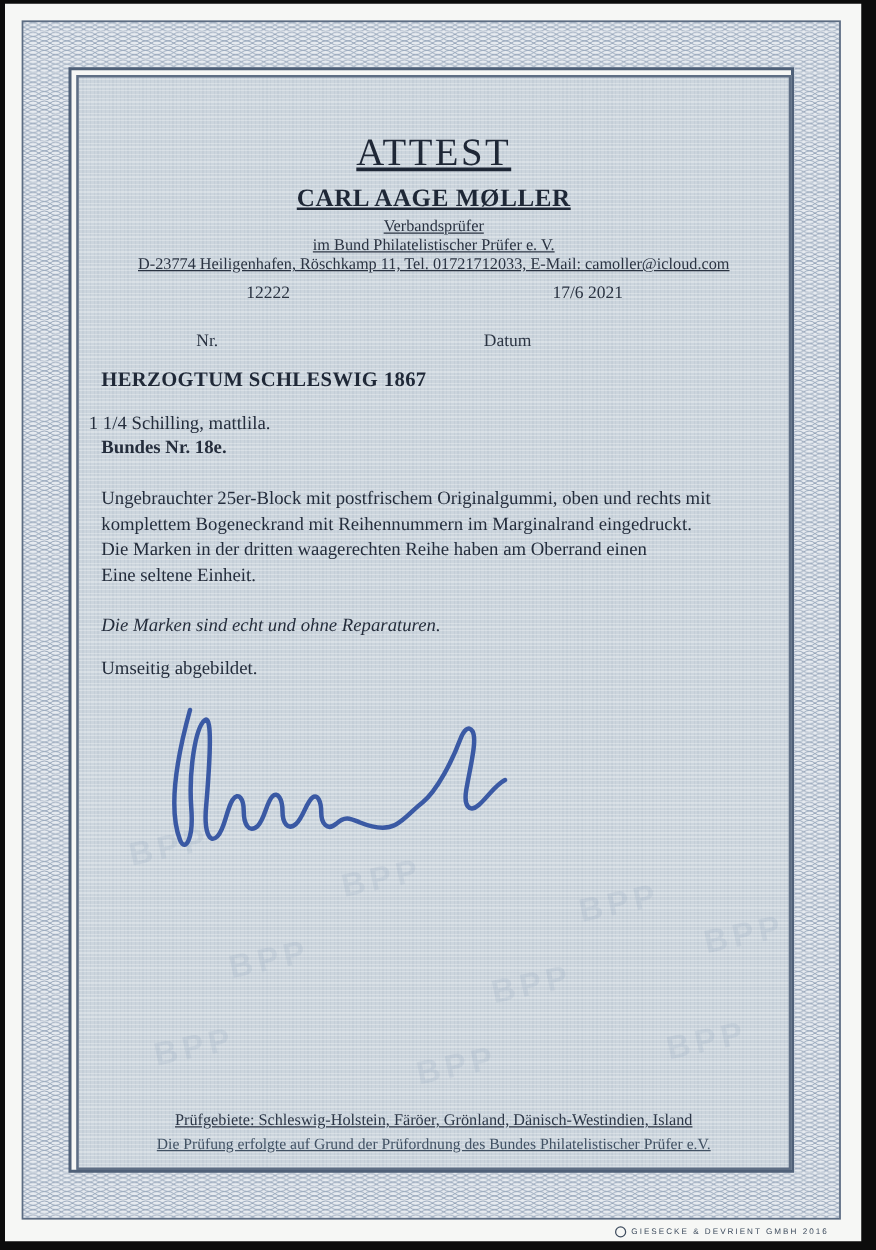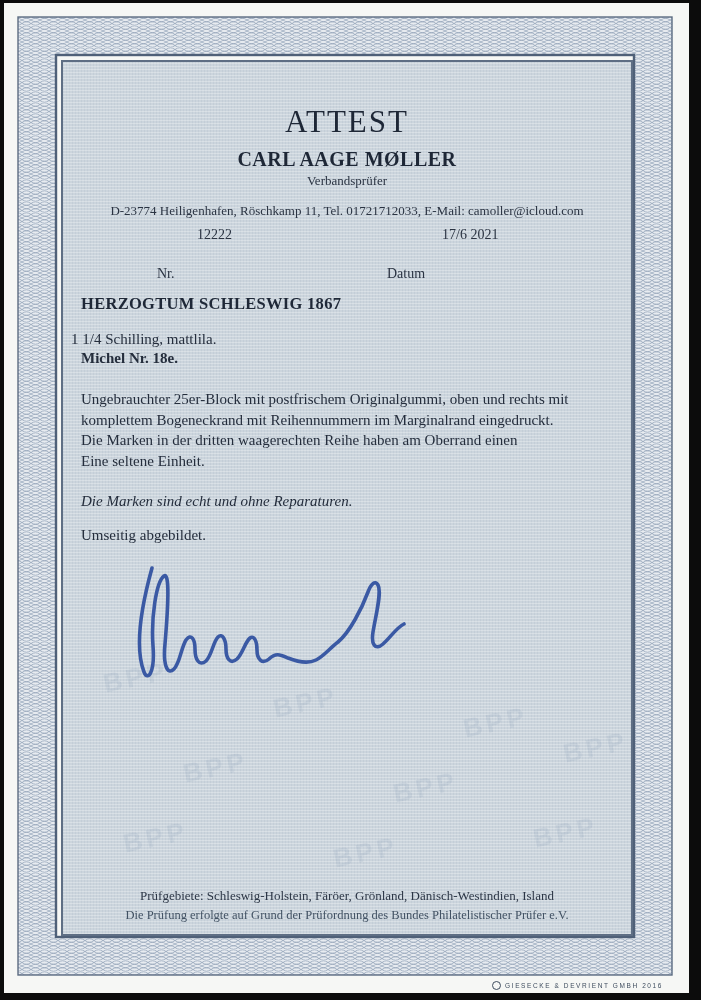--- a/index.html
+++ b/index.html
@@ -6,21 +6,21 @@
   .stage{position:relative;width:701px;height:1000px;background:#0c0c0c;overflow:hidden;
          font-family:"Liberation Serif", serif;}
   .sheet{position:absolute;left:4px;top:3px;width:685px;height:990px;background:#f6f7f5;}
   .band-svg{position:absolute;left:0;top:0;}
   .paper{position:absolute;left:57px;top:57px;width:568px;height:872px;
          background-color:#ccd5dd;border:2px solid #5e6e84;
          background-image:
            repeating-linear-gradient(0deg, rgba(255,255,255,.28) 0 1px, rgba(255,255,255,0) 1px 3px),
            repeating-linear-gradient(90deg, rgba(122,142,164,.10) 0 1px, rgba(122,142,164,0) 1px 3px);}
   .abs{position:absolute;}
-  .ctr{left:0;right:0;text-align:center;}
+  .ctr{left:0;right:0;text-align:center;text-decoration:underline;}
   .title{font-size:31px;letter-spacing:2px;color:#1e2736;}
   .name{font-size:20px;font-weight:bold;letter-spacing:.5px;color:#1e2736;}
   .small{font-size:13px;color:#2a3342;}
   .meta-label{font-size:14px;color:#2a3342;margin-top:39px;}
   .meta-value{font-size:14px;color:#2a3342;}
   .heading{font-size:16.5px;font-weight:bold;letter-spacing:.3px;color:#1f2837;}
   .bodytxt{font-size:15px;color:#242d3c;}
   .bold{font-weight:bold;}
   .italic{font-style:italic;text-align:right;}
   .desc-line{font-size:15px;line-height:20.5px;color:#242d3c;}
@@ -61,30 +61,31 @@
       <span class="wm" style="left:120px;top:690px">BPP</span>
       <span class="wm" style="left:330px;top:710px">BPP</span>
       <span class="wm" style="left:500px;top:670px">BPP</span>
       <span class="wm" style="left:60px;top:760px">BPP</span>
       <span class="wm" style="left:270px;top:775px">BPP</span>
       <span class="wm" style="left:470px;top:755px">BPP</span>
 
       <div class="abs ctr title" style="top:42px">ATTEST</div>
       <div class="abs ctr name" style="top:86px">CARL AAGE MØLLER</div>
       <div class="abs ctr small" style="top:111px">Verbandsprüfer</div>
+      <div class="abs ctr small" style="top:126px">im Bund Philatelistischer Prüfer e. V.</div>
       <div class="abs ctr small" style="top:141px">D-23774 Heiligenhafen, Röschkamp 11, Tel. 01721712033, E-Mail: camoller@icloud.com</div>
 
       <div class="abs meta-label" style="left:94px;top:165px">Nr.</div>
       <div class="abs meta-value" style="left:134px;top:165px">12222</div>
       <div class="abs meta-label" style="left:324px;top:165px">Datum</div>
       <div class="abs meta-value" style="left:379px;top:165px">17/6 2021</div>
 
       <div class="abs heading" style="left:18px;top:232px">HERZOGTUM SCHLESWIG 1867</div>
       <div class="abs bodytxt" style="left:8px;top:269px">1 1/4 Schilling, mattlila.</div>
-      <div class="abs bodytxt bold" style="left:18px;top:288px">Michel Nr. 18e.</div>
+      <div class="abs bodytxt bold" style="left:18px;top:288px">Bundes Nr. 18e.</div>
 
       <div class="abs" style="left:18px;top:327px;width:535px">
         <div class="desc-line">Ungebrauchter 25er-Block mit postfrischem Originalgummi, oben und rechts mit</div>
         <div class="desc-line">komplettem Bogeneckrand mit Reihennummern im Marginalrand eingedruckt.</div>
         <div class="desc-line">Die Marken in der dritten waagerechten Reihe haben am Oberrand einen</div>
         <div class="desc-line">Eine seltene Einheit.</div>
       </div>
 
       <div class="abs bodytxt italic" style="left:18px;top:431px">Die Marken sind echt und ohne Reparaturen.</div>
       <div class="abs bodytxt" style="left:18px;top:465px">Umseitig abgebildet.</div>

